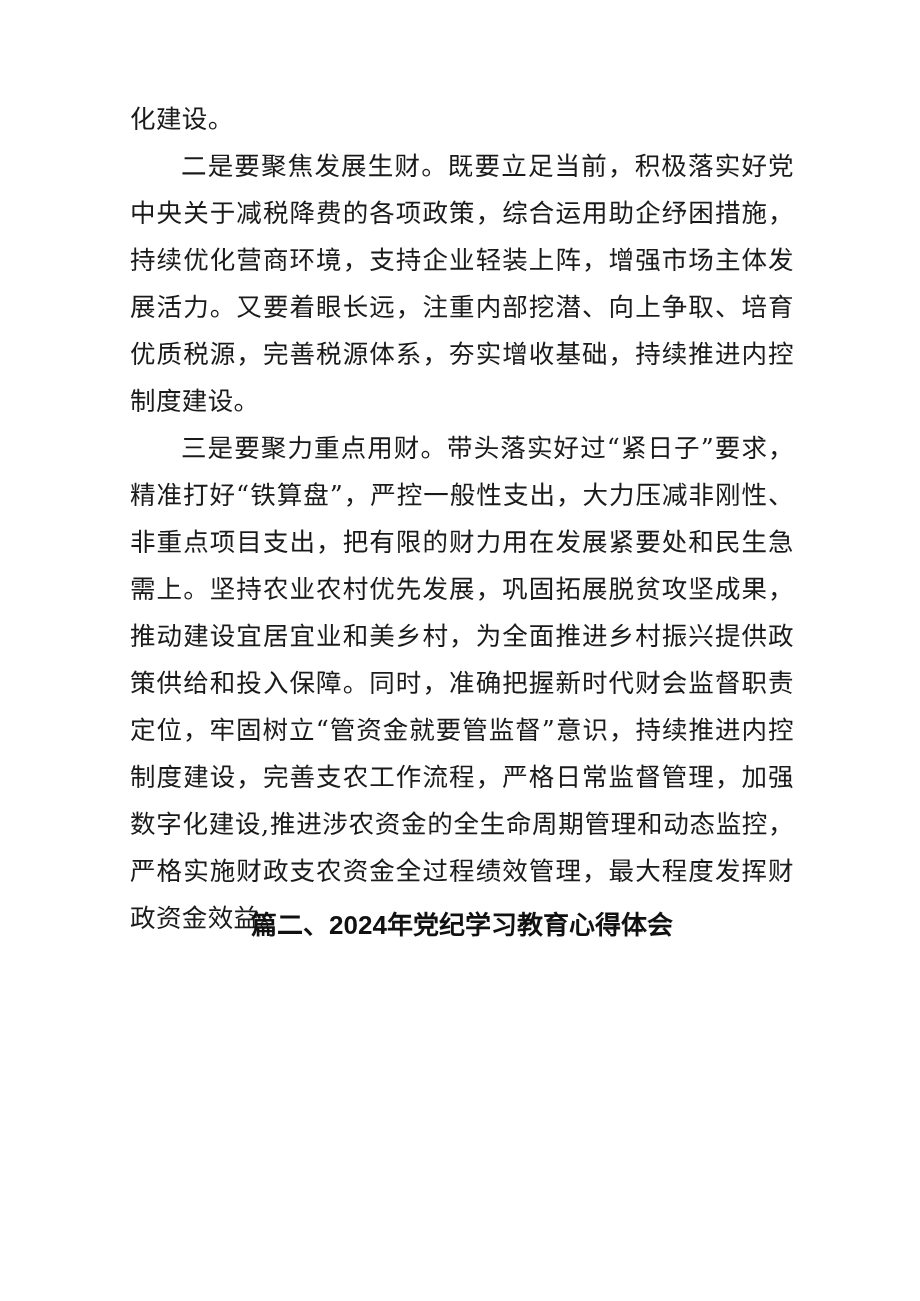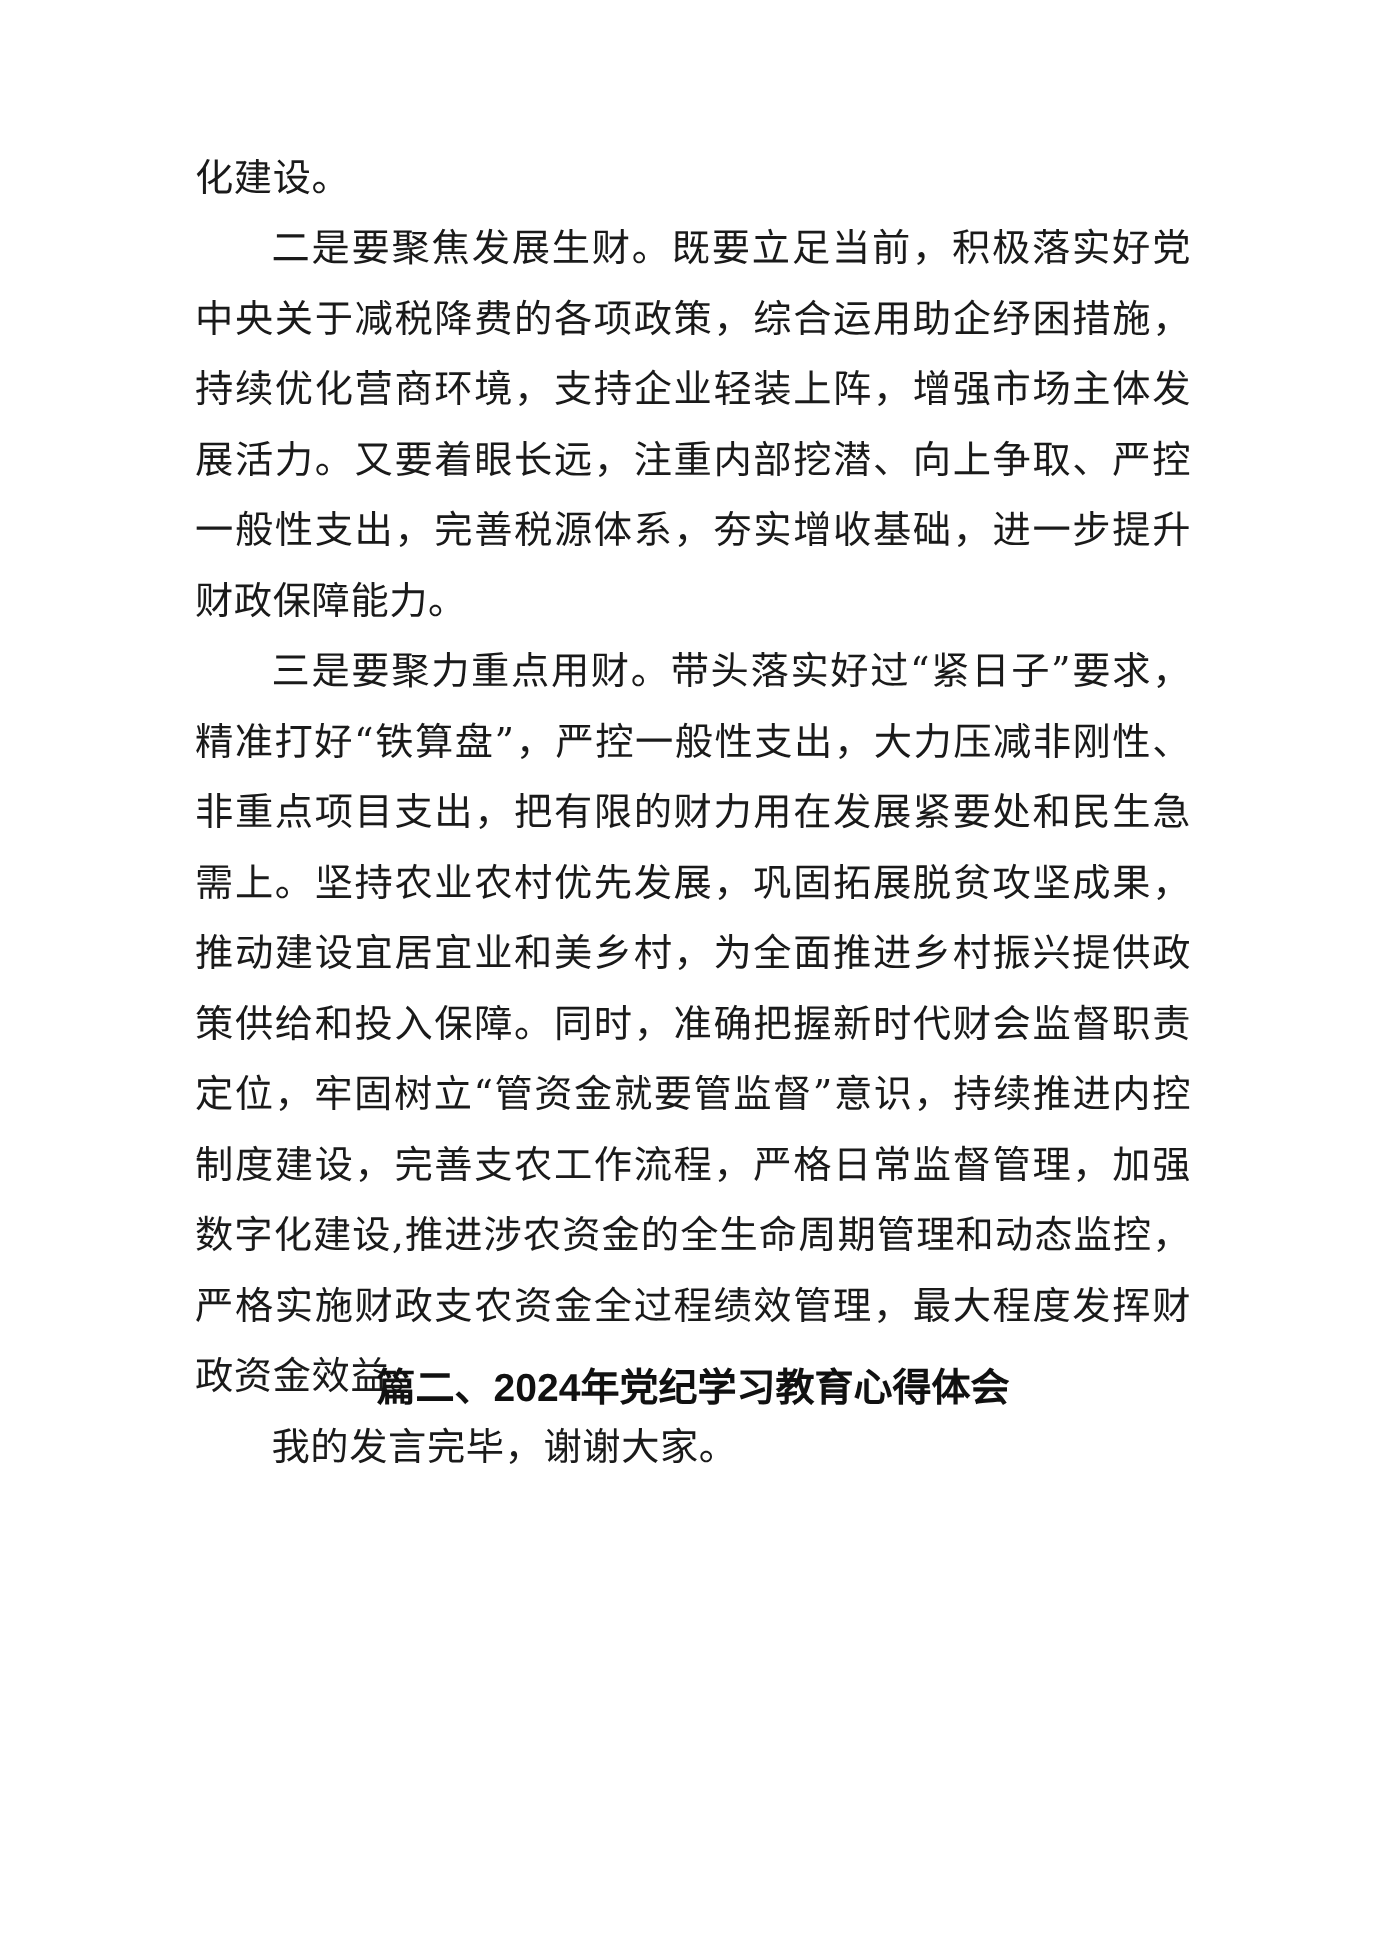--- a/index.html
+++ b/index.html
@@ -74,23 +74,22 @@
   }
 </style>
 </head>
 <body>
 
 <div class="page">
 
   <div class="doc-body">
     <p class="para cont">化建设。</p>
 
-    <p class="para indent">二是要聚焦发展生财。既要立足当前，积极落实好党中央关于减税降费的各项政策，综合运用助企纾困措施，持续优化营商环境，支持企业轻装上阵，增强市场主体发展活力。又要着眼长远，注重内部挖潜、向上争取、严控一般性支出，完善税源体系，夯实增收基础，进一步提升财政保障能力。</p>
+    <p class="para indent">二是要聚焦发展生财。既要立足当前，积极落实好党中央关于减税降费的各项政策，综合运用助企纾困措施，持续优化营商环境，支持企业轻装上阵，增强市场主体发展活力。又要着眼长远，注重内部挖潜、向上争取、培育优质税源，完善税源体系，夯实增收基础，持续推进内控制度建设。</p>
 
     <p class="para indent">三是要聚力重点用财。带头落实好过“紧日子”要求，精准打好“铁算盘”，严控一般性支出，大力压减非刚性、非重点项目支出，把有限的财力用在发展紧要处和民生急需上。坚持农业农村优先发展，巩固拓展脱贫攻坚成果，推动建设宜居宜业和美乡村，为全面推进乡村振兴提供政策供给和投入保障。同时，准确把握新时代财会监督职责定位，牢固树立“管资金就要管监督”意识，持续推进内控制度建设，完善支农工作流程，严格日常监督管理，加强数字化建设,推进涉农资金的全生命周期管理和动态监控，严格实施财政支农资金全过程绩效管理，最大程度发挥财政资金效益。</p>
 
-    <p class="para indent">我的发言完毕，谢谢大家。</p>
   </div>
 
   <h2 class="section-heading">篇二、2024年党纪学习教育心得体会</h2>
 
 
 </div>
 
 </body></html>

